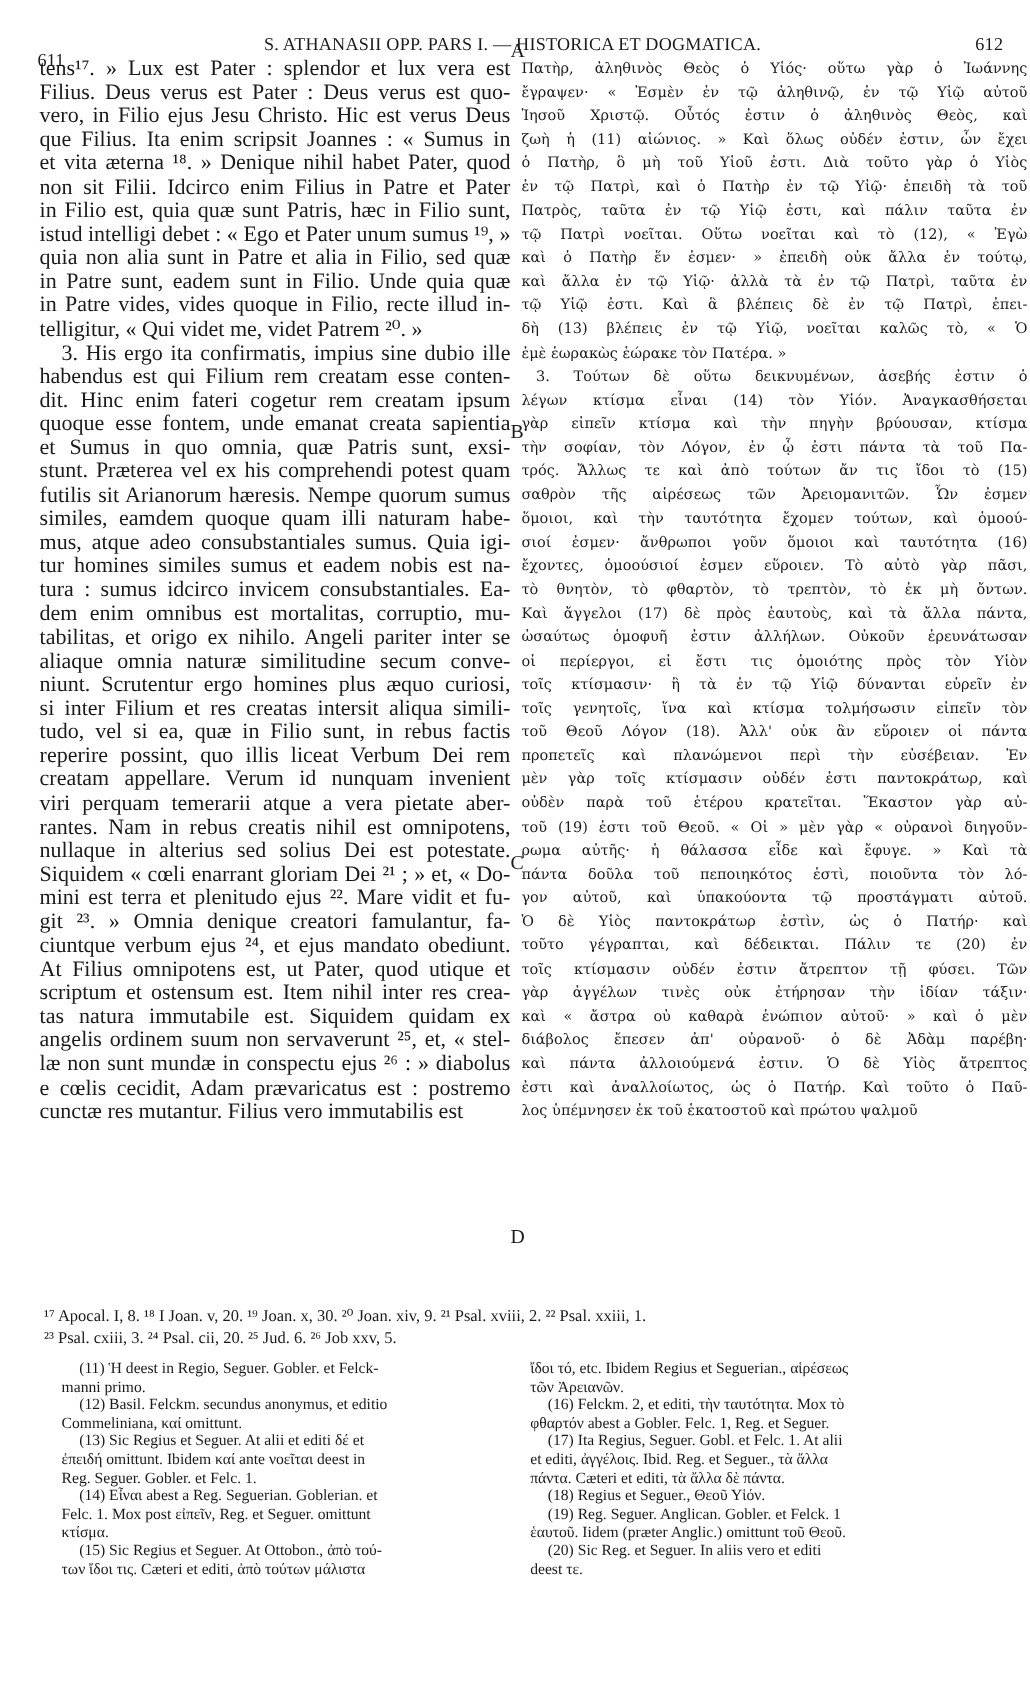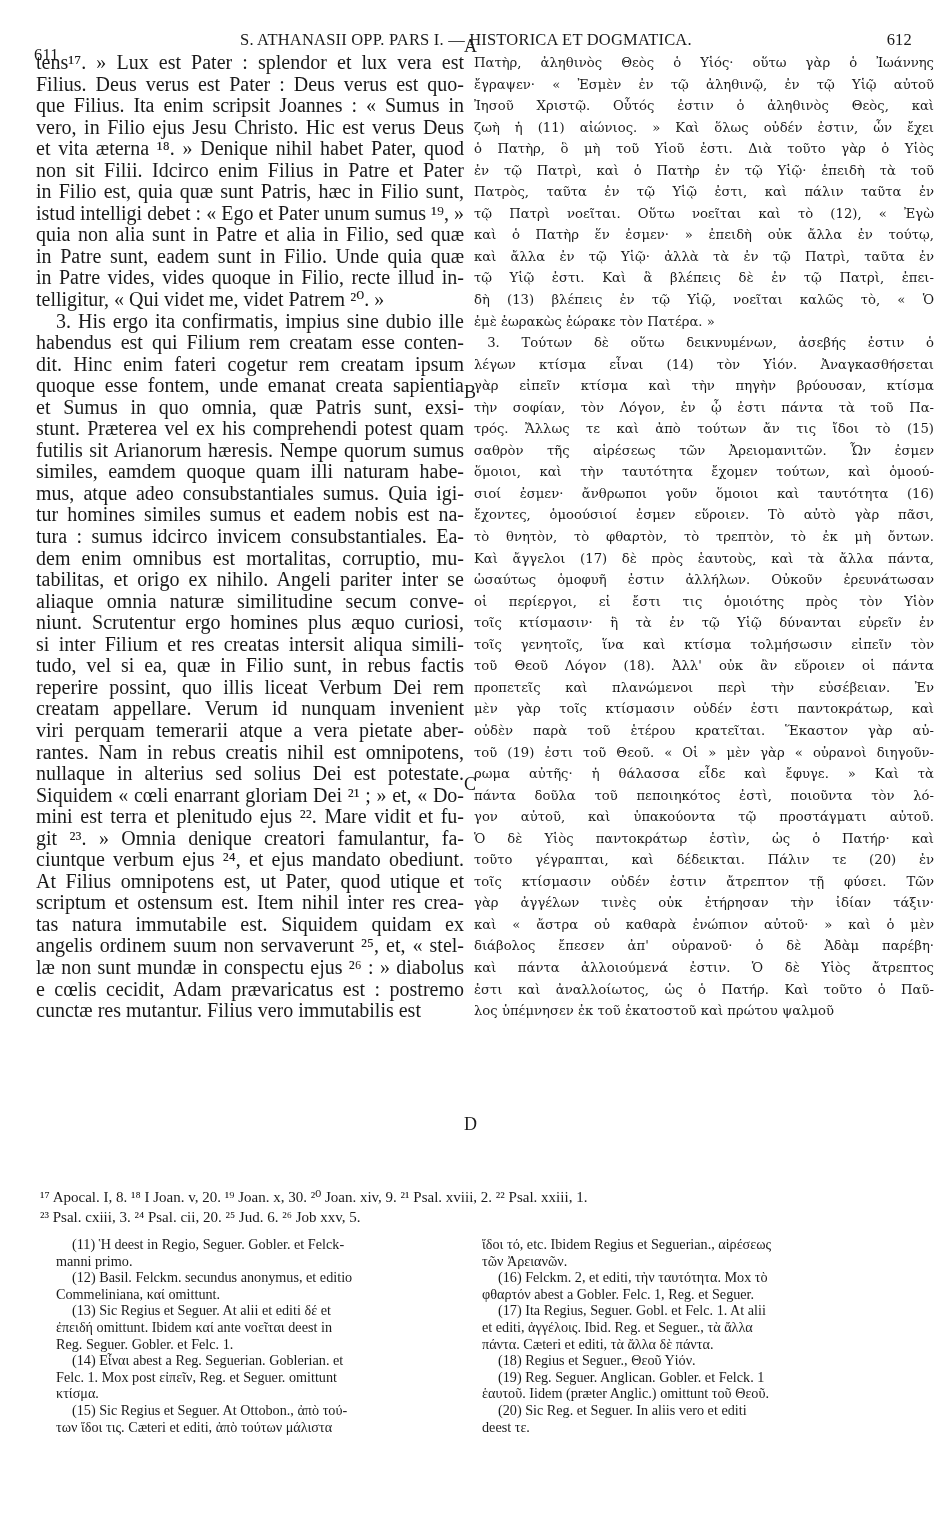--- a/index.html
+++ b/index.html
@@ -27,22 +27,22 @@
 
 <div class="header">
   <span class="pl">611</span>
   <span class="title">S. ATHANASII OPP. PARS I. — HISTORICA ET DOGMATICA.</span>
   <span class="pr">612</span>
 </div>
 
 <div class="col left" id="latin">
     <div class="ln">tens¹⁷. » Lux est Pater : splendor et lux vera est</div>
     <div class="ln">Filius. Deus verus est Pater : Deus verus est quo-</div>
+    <div class="ln">vero, in Filio ejus Jesu Christo. Hic est verus Deus</div>
     <div class="ln">que Filius. Ita enim scripsit Joannes : « Sumus in</div>
-    <div class="ln">vero, in Filio ejus Jesu Christo. Hic est verus Deus</div>
     <div class="ln">et vita æterna ¹⁸. » Denique nihil habet Pater, quod</div>
     <div class="ln">non sit Filii. Idcirco enim Filius in Patre et Pater</div>
     <div class="ln">in Filio est, quia quæ sunt Patris, hæc in Filio sunt,</div>
     <div class="ln">istud intelligi debet : « Ego et Pater unum sumus ¹⁹, »</div>
     <div class="ln">quia non alia sunt in Patre et alia in Filio, sed quæ</div>
     <div class="ln">in Patre sunt, eadem sunt in Filio. Unde quia quæ</div>
     <div class="ln">in Patre vides, vides quoque in Filio, recte illud in-</div>
     <div class="ln last">telligitur, « Qui videt me, videt Patrem ²⁰. »</div>
     <div class="ln"> 3. His ergo ita confirmatis, impius sine dubio ille</div>
     <div class="ln">habendus est qui Filium rem creatam esse conten-</div>

